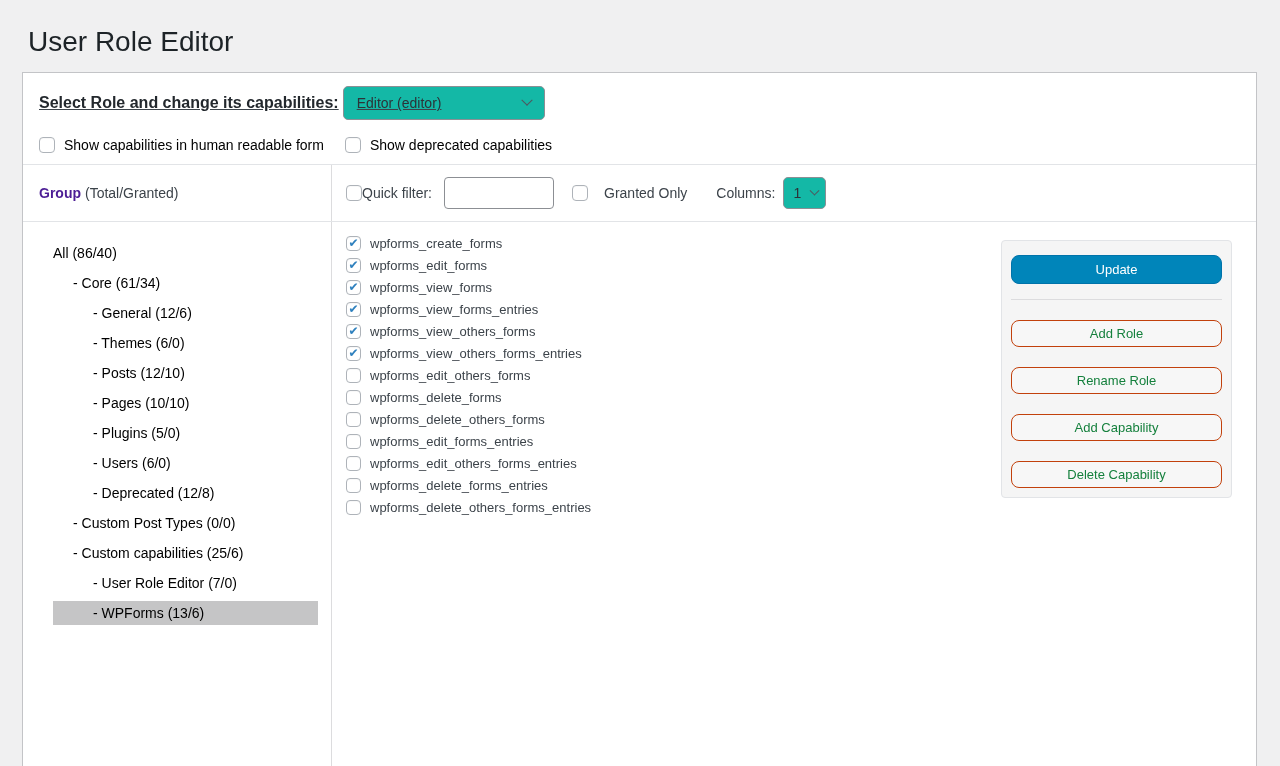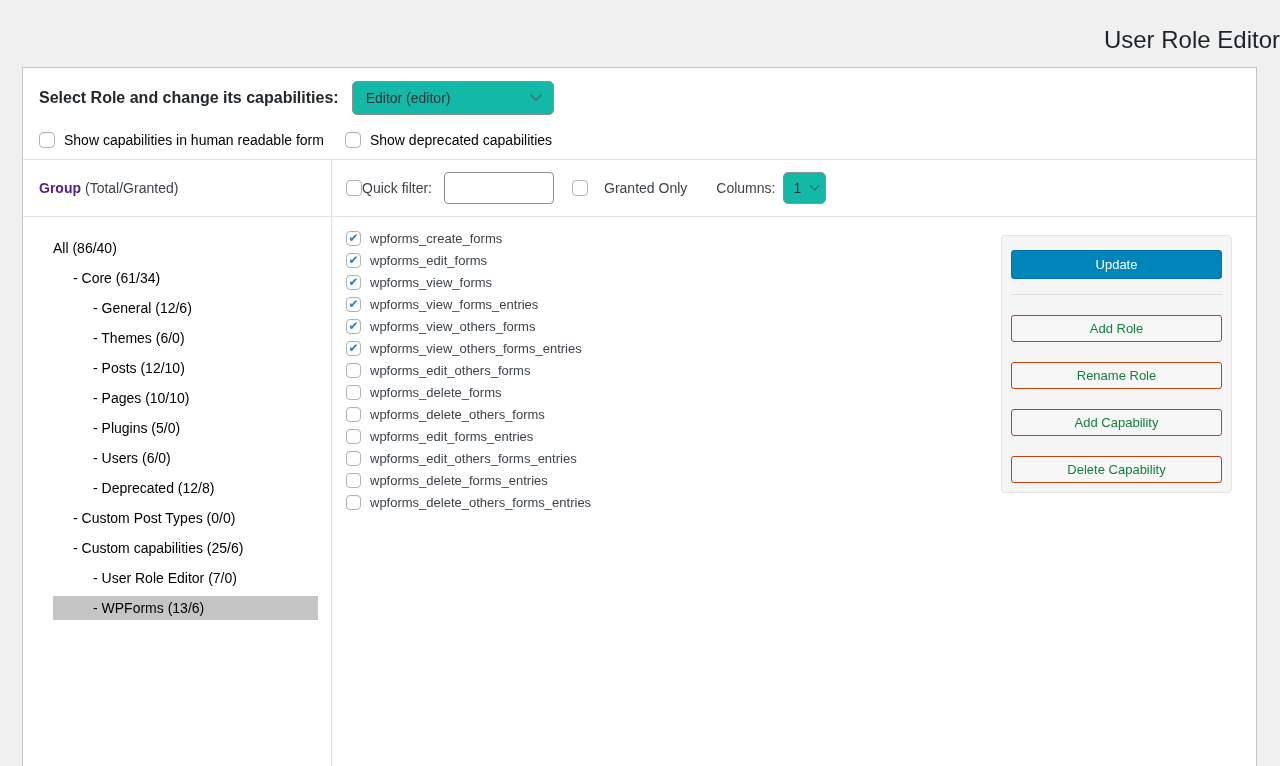--- a/index.html
+++ b/index.html
@@ -3,36 +3,35 @@
 <meta charset="utf-8">
 <style>
   * { box-sizing: border-box; margin: 0; padding: 0; }
   html, body { width: 1280px; height: 766px; overflow: hidden; }
   body {
     background: var(--page-bg, #f0f0f1);
     font-family: "Liberation Sans", "DejaVu Sans", sans-serif;
     color: #3c434a;
   }
   h1.page-title {
-    font-size: 24px;
+    font-size: 28px;
     font-weight: 400;
     color: #1d2327;
     padding: 24px 0 12px 28px;
     line-height: 1.3;
-    text-align: right;
   }
   .container {
     margin: 0 23px 0 22px;
     background: #fff;
     border: 1px solid #c3c4c7;
     min-height: 700px;
   }
   
   .top-section { padding: 13px 16px 11px 16px; }
-  .role-row { display: flex; align-items: center; gap: 13px; }
+  .role-row { display: flex; align-items: center; gap: 4px; text-decoration: underline; }
   .role-label { font-size: 16px; font-weight: 700; color: #23282d; }
   .select-box {
     display: inline-flex; align-items: center; justify-content: space-between;
     border: 1px solid #8c8f94; border-radius: 5px; background: #14b8a6;
     height: 34px; padding: 0 13px; font-size: 14px; color: #2c3338;
     cursor: pointer;
   }
   .role-select { width: 202px; }
   .chev {
     width: 8px; height: 8px;
@@ -101,21 +100,21 @@
   .cap-row .cb { width: 15px; height: 15px; }
   .cap-label { margin-left: 9px; font-size: 13px; color: #3c434a; }
   
   .actions-panel {
     position: absolute; top: 18px; right: 24px; width: 231px;
     background: #f5f5f5; border: 1px solid #e2e4e7; border-radius: 4px;
     padding: 14px 9px 9px 9px;
   }
   .btn {
     display: block; width: 100%; text-align: center;
-    font-size: 13px; font-family: inherit; border-radius: 3px; cursor: pointer;
+    font-size: 13px; font-family: inherit; border-radius: 8px; cursor: pointer;
   }
   .btn-primary {
     height: 29px;
     background: var(--primary-button, #0085ba);
     border: 1px solid var(--primary-button-border, #0073aa);
     color: #fff;
   }
   .panel-sep { border: none; border-top: 1px solid #dcdcde; margin: 15px 0 13px 0; }
   .btn-secondary {
     height: 27px; margin-bottom: 8px;

